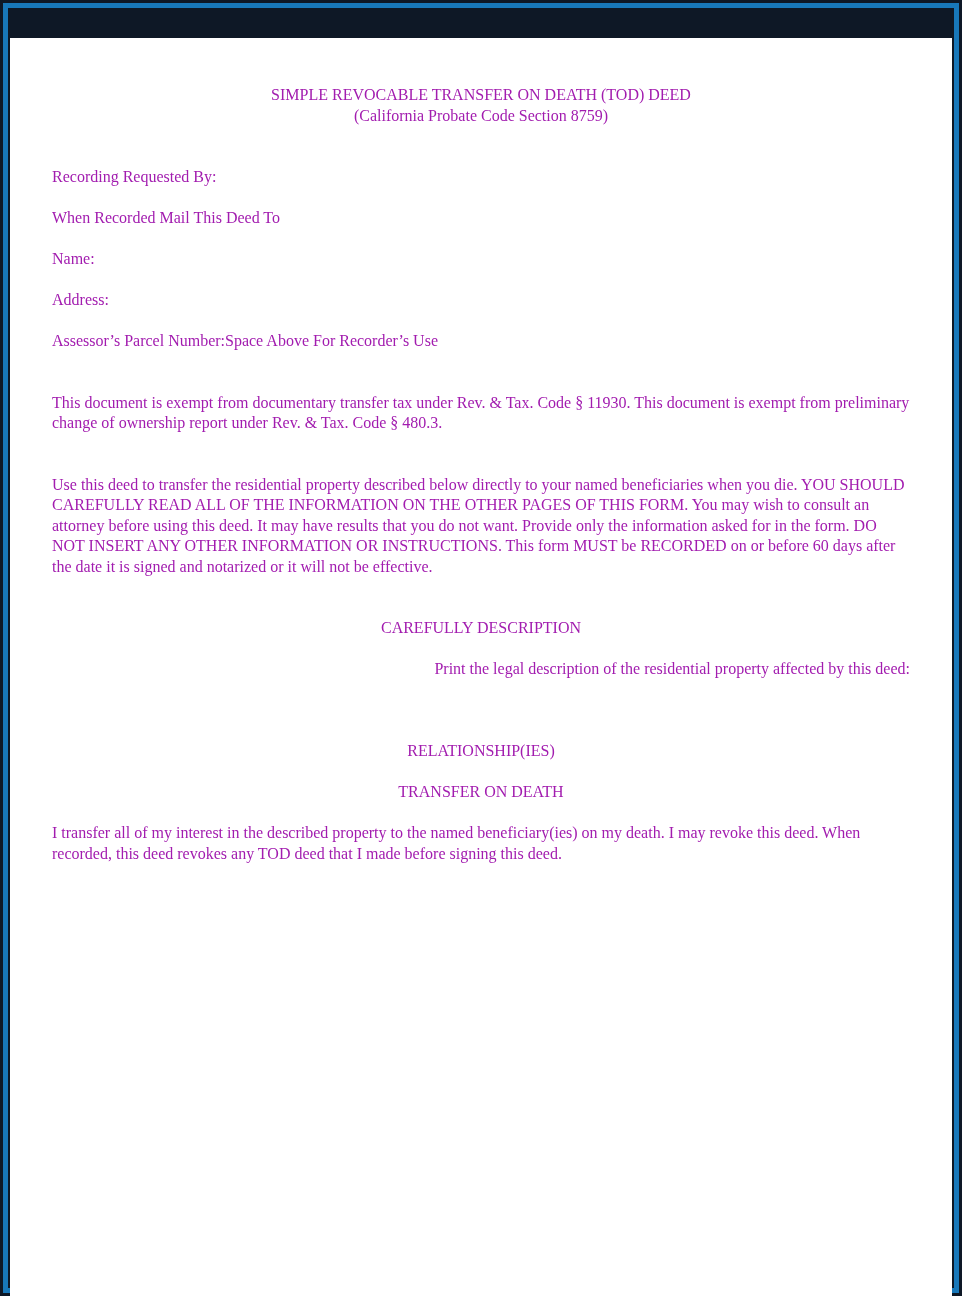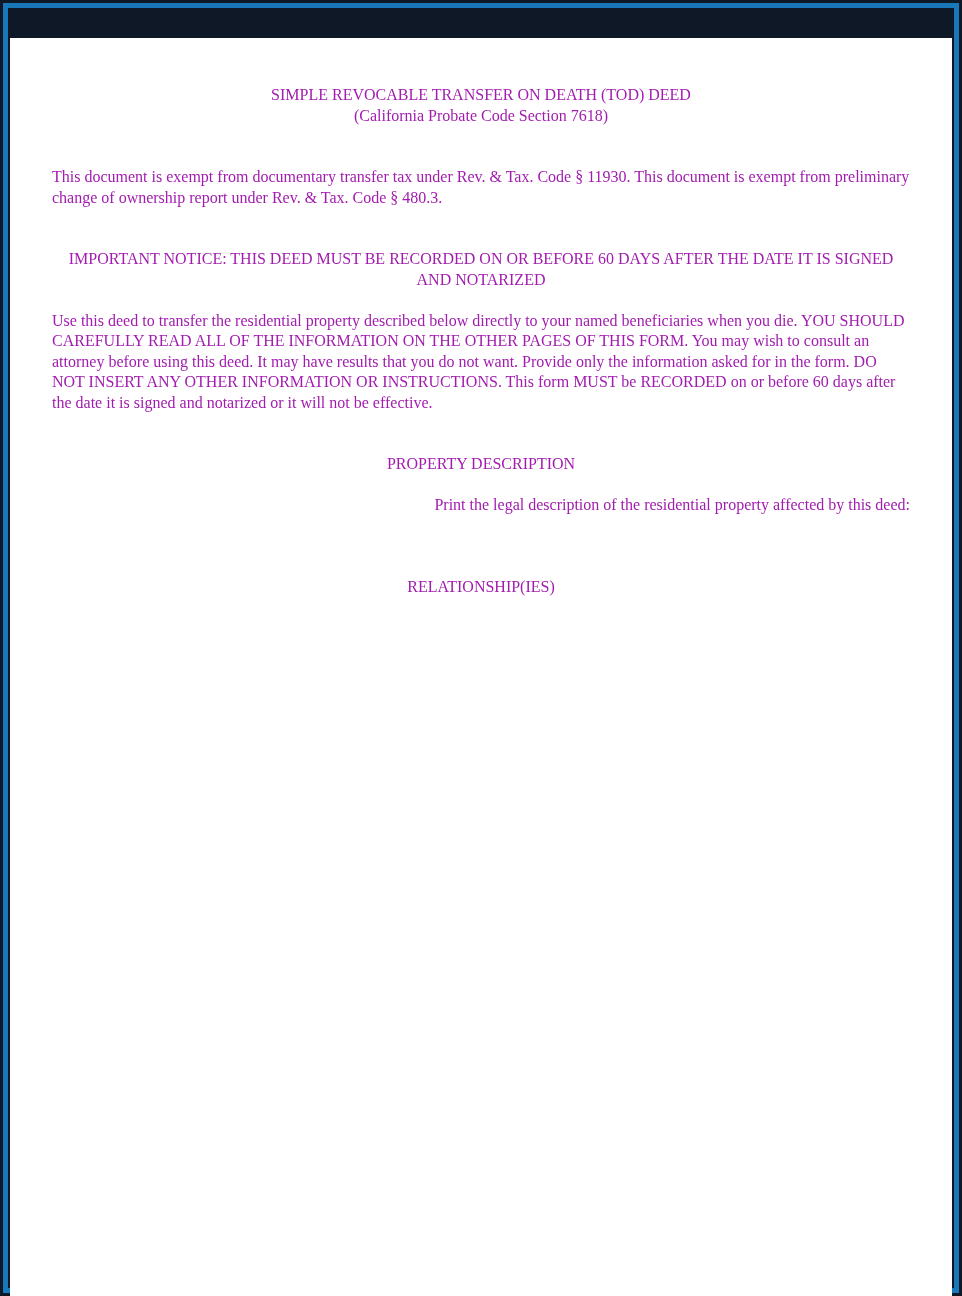--- a/index.html
+++ b/index.html
@@ -50,39 +50,47 @@
 </head>
 <body>
 
 <div class="page">
   <div class="border-blue">
     <div class="border-inner">
       <div class="content">
 
         <header>
           <p class="center">SIMPLE REVOCABLE TRANSFER ON DEATH (TOD) DEED</p>
-          <p class="center mb-2">(California Probate Code Section 7618)</p>
+          <p class="center mb-2">(California Probate Code Section 8759)</p>
         </header>
 
+        <section>
+          <p class="mb-1">Recording Requested By:</p>
+          <p class="mb-1">When Recorded Mail This Deed To</p>
+          <p class="mb-1">Name:</p>
+          <p class="mb-1">Address:</p>
+          <p class="mb-2">Assessor’s Parcel Number:Space Above For Recorder’s Use</p>
+        </section>
 
         <p class="mb-2">This document is exempt from documentary transfer tax under Rev. &amp; Tax. Code § 11930. This document is exempt from preliminary change of ownership report under Rev. &amp; Tax. Code § 480.3.</p>
 
-        <p class="center mb-1">IMPORTANT NOTICE: THIS DEED MUST BE RECORDED ON OR BEFORE 60 DAYS AFTER THE DATE IT IS SIGNED AND NOTARIZED</p>
 
         <p class="mb-2">Use this deed to transfer the residential property described below directly to your named beneficiaries when you die. YOU SHOULD CAREFULLY READ ALL OF THE INFORMATION ON THE OTHER PAGES OF THIS FORM. You may wish to consult an attorney before using this deed. It may have results that you do not want. Provide only the information asked for in the form. DO NOT INSERT ANY OTHER INFORMATION OR INSTRUCTIONS. This form MUST be RECORDED on or before 60 days after the date it is signed and notarized or it will not be effective.</p>
 
         <section>
-          <p class="center mb-1">PROPERTY DESCRIPTION</p>
+          <p class="center mb-1">CAREFULLY DESCRIPTION</p>
           <p class="mb-3">Print the legal description of the residential property affected by this deed:</p>
         </section>
 
         <section>
           <p class="center mb-1">RELATIONSHIP(IES)</p>
         </section>
 
         <section>
+          <p class="center mb-1">TRANSFER ON DEATH</p>
+          <p class="mb-1">I transfer all of my interest in the described property to the named beneficiary(ies) on my death. I may revoke this deed. When recorded, this deed revokes any TOD deed that I made before signing this deed.</p>
         </section>
 
 
       </div>
     </div>
   </div>
 </div>
 
 </body></html>

